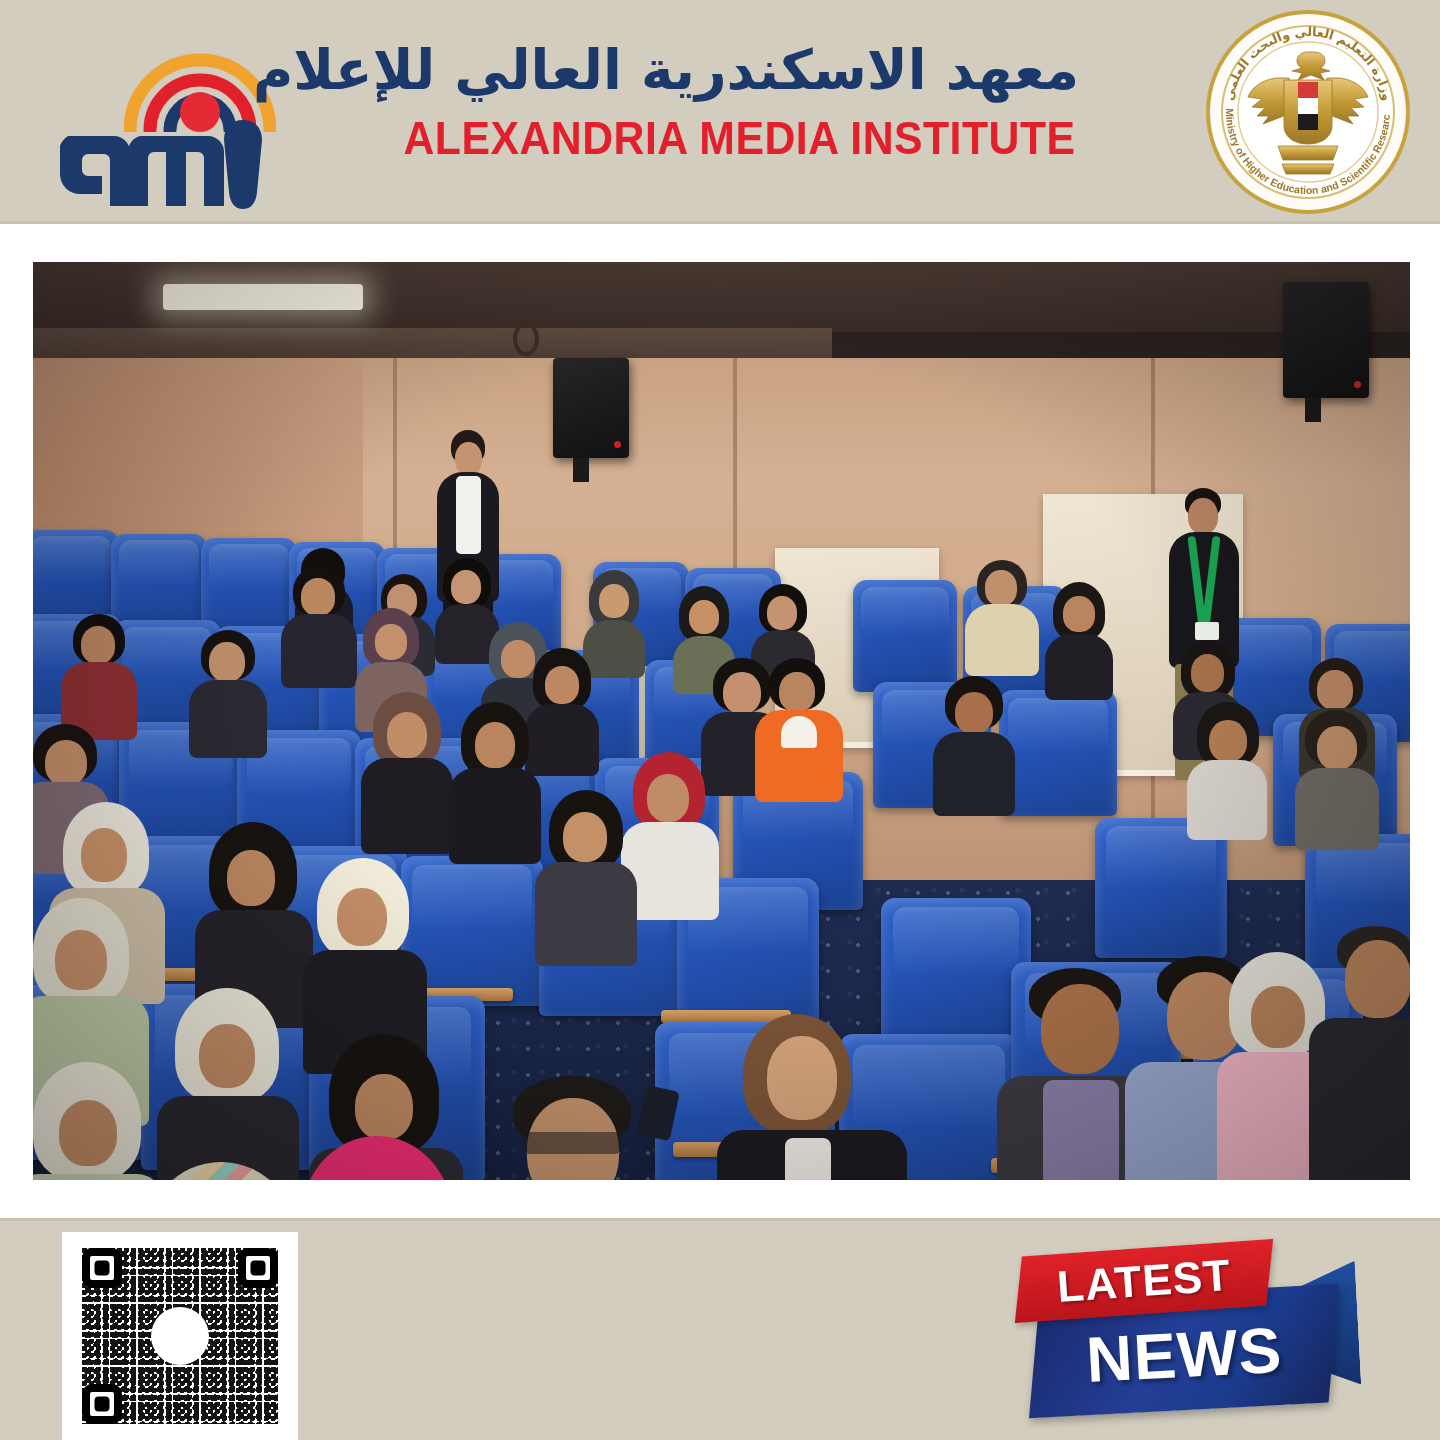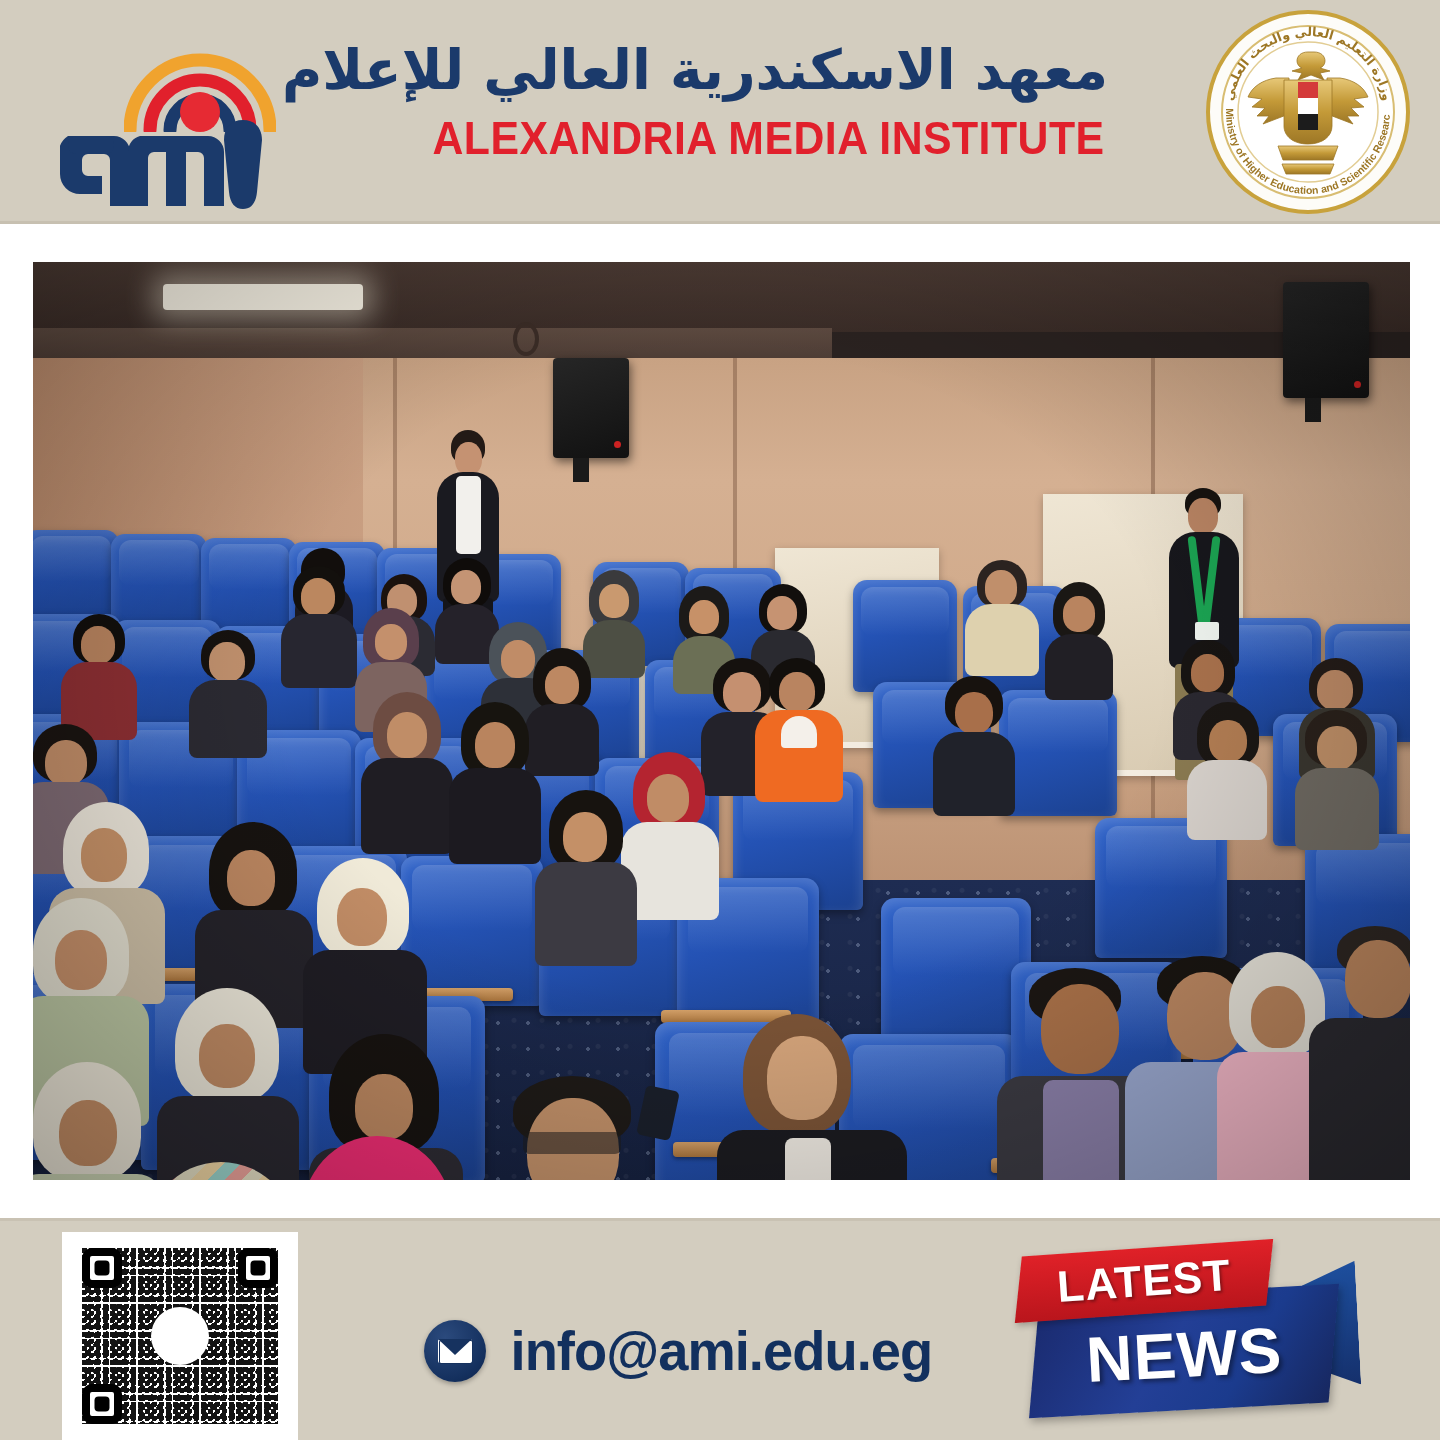--- a/index.html
+++ b/index.html
@@ -30,21 +30,21 @@
   
   .ami-logo {
     position:absolute; left:32px; top:8px;
     width:250px; height:208px;
   }
   .ami-arcs { position:absolute; left:92px; top:4px; width:152px; height:120px; }
   .ami-word { position:absolute; left:28px; top:78px; width:215px; height:125px; }
 
   
   .title-block {
-    position:absolute; left:408px; top:36px;
+    position:absolute; left:379px; top:36px;
     width:700px; text-align:center;
   }
   .title-ar {
     font-family:"DejaVu Sans", sans-serif;
     direction:rtl;
     font-size:55px; font-weight:bold;
     color:#1b3a6b; line-height:1.25;
     letter-spacing:0px;
     white-space:nowrap;
   }
@@ -606,26 +606,20 @@
         </div>
       <div class="qr-eye" style="right:0;top:0;">
           <i></i>
         </div>
       <div class="qr-eye" style="left:0;bottom:0;">
           <i></i>
         </div>
     </div>
   </div>
 
-  <div class="email-row">
-    <div class="env-circle">
-      <div class="env-glyph"></div>
-    </div>
-    <div class="email-text">info@ami.edu.eg</div>
-  </div>
 
   <div class="news-badge">
     <div class="news-fold"></div>
     <div class="news-blue">
       <span>NEWS</span>
     </div>
     <div class="news-latest">
       <span>LATEST</span>
     </div>
   </div>

